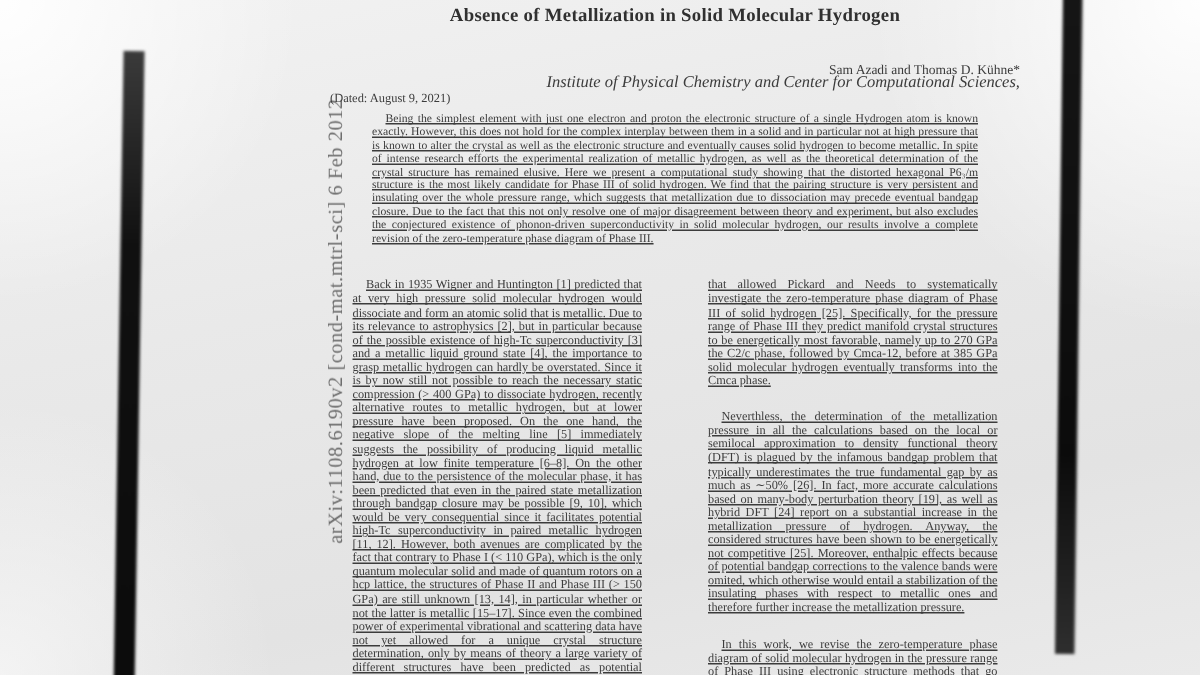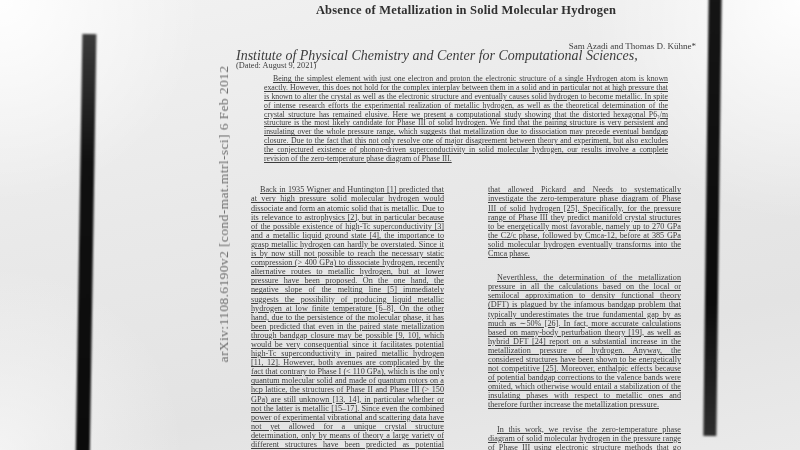--- a/index.html
+++ b/index.html
@@ -33,31 +33,31 @@
     position: absolute; left: 224px; top: 214px;
     transform: translate(-50%, -50%) rotate(-90deg);
     white-space: nowrap;
     font-size: 13.5px; letter-spacing: 0.4px;
     color: #6e6e6e;
     filter: blur(0.4px);
   }
 
   
   .paper {
-    position: absolute; left: 236px; top: 0; width: 460px; height: 450px;
+    position: absolute; left: 220px; top: 0; width: 460px; height: 450px;
     color: #3c3c3c;
     filter: blur(0.3px);
   }
   .title {
     margin-top: 3px; text-align: center;
     font-size: 12.5px; font-weight: bold; color: #303030;
     letter-spacing: 0.2px;
   }
   .authors { margin-top: 23px; text-align: right; font-size: 9px; }
-  .affiliation { text-align: left; font-style: italic; font-size: 14px; line-height: 9.2px; }
+  .affiliation { text-align: right; font-style: italic; font-size: 11px; line-height: 9.2px; }
   .dated { font-size: 8.3px; line-height: 9.2px; margin-top: 1px; }
 
   .abstract {
     margin: 5px 28px 0 28px;
     font-size: 7.8px; line-height: 8.8px;
     text-align: justify; text-indent: 9px;
     hyphens: auto;
     text-decoration: underline;
   }
 

